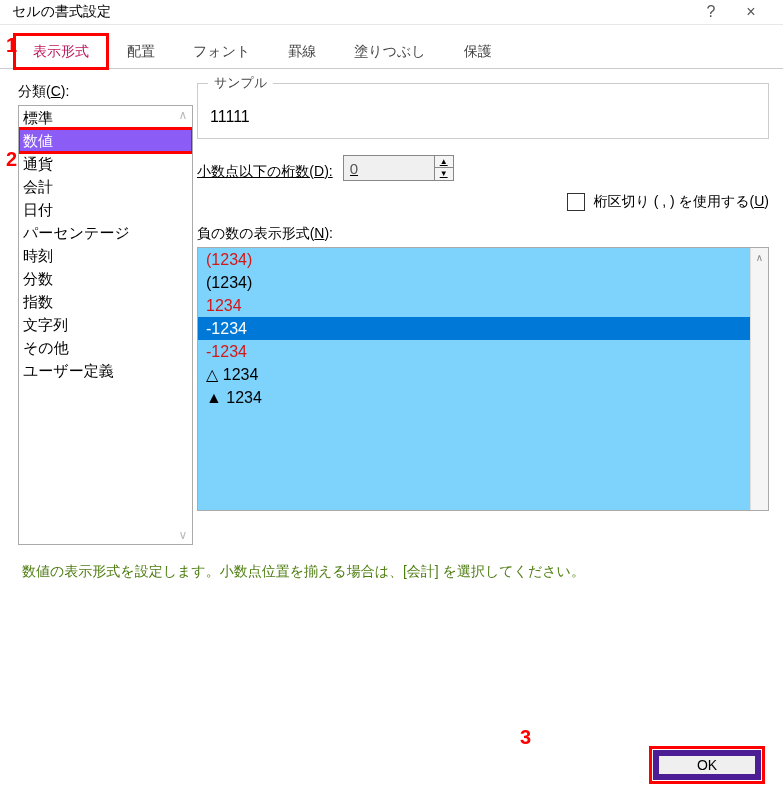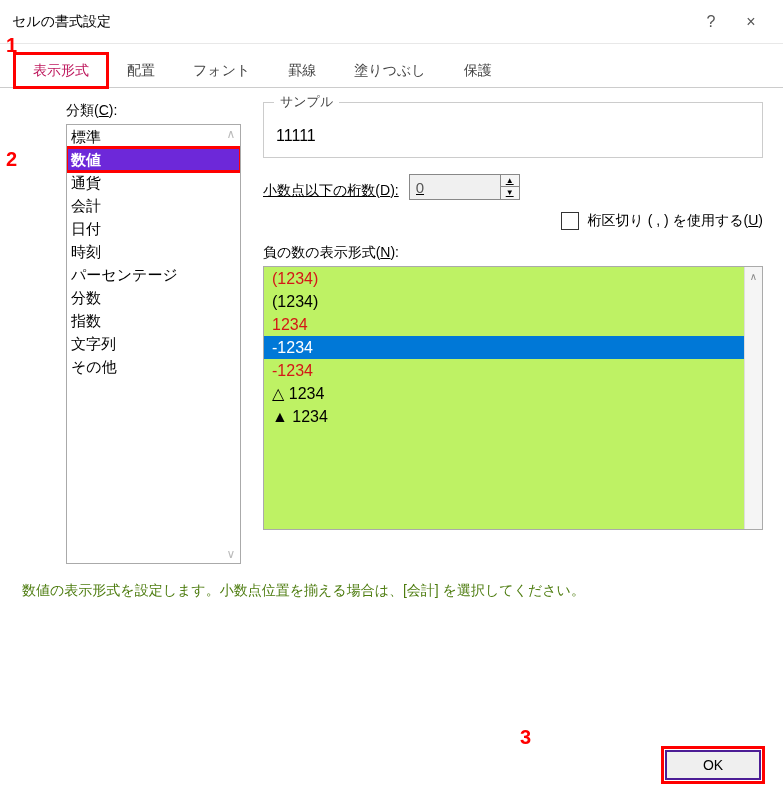--- a/index.html
+++ b/index.html
@@ -8,21 +8,21 @@
       font-size: 14px;
       background: #fff;
       width: 783px;
       height: 800px;
       position: relative;
       color: #000;
     }
     .titlebar {
       display: flex;
       align-items: center;
-      height: 44px;
+      height: 25px;
       padding: 0 12px;
       border-bottom: 1px solid #e8e8e8;
     }
     .titlebar .title { flex: 1; font-size: 14px; }
     .titlebar .tbtn {
       width: 40px;
       height: 38px;
       display: flex;
       align-items: center;
       justify-content: center;
@@ -78,44 +78,42 @@
       border-color: #ccc;
       background: #fff;
       color: #be185d;
     }
     .tab.highlight-1 {
       outline: 3px solid #ff0000;
       outline-offset: -2px;
     }
     .content {
       display: flex;
-      padding: 14px 20px 0 18px;
-      gap: 22px;
-      margin-left: 48px;
+      padding: 14px 14px 0 18px;
+      gap: 4px;
     }
     .left-col { width: 175px; }
     .cat-label { font-size: 14px; margin-bottom: 4px; }
     .cat-label u { text-decoration: underline; }
     .category-list {
       border: 1px solid #aaa;
       height: 440px;
       overflow: hidden;
       background: #fff;
       position: relative;
     }
     .category-list .item {
       padding: 1px 4px;
       font-size: 15px;
       cursor: pointer;
       line-height: 21px;
     }
     .category-list .item.selected {
-      background: #6d28d9;
+      background: #8b5cf6;
       color: #fff;
-      font-weight: bold;
     }
     .category-list .item.highlight-2 {
       outline: 3px solid #ff0000;
       outline-offset: -1px;
     }
     .scroll-indicator {
       position: absolute;
       right: 2px;
       width: 14px;
       color: #bbb;
@@ -184,21 +182,21 @@
       width: 18px;
       height: 18px;
       border: 1px solid #333;
       background: #fff;
       display: inline-block;
       cursor: pointer;
     }
     .neg-list {
       border: 1px solid #aaa;
       height: 264px;
-      background: #bef264;
+      background: #7dd3fc;
       position: relative;
       margin-top: 4px;
     }
     .neg-list .nitem {
       padding: 1px 8px;
       font-size: 16px;
       line-height: 21px;
       cursor: pointer;
     }
     .neg-list .nitem.red { color: #d41717; }
@@ -225,23 +223,23 @@
       color: #4d7c0f;
     }
     .button-row {
       position: absolute;
       bottom: 20px;
       right: 22px;
       display: flex;
       gap: 10px;
     }
     .btn {
-      width: 96px;
+      width: 108px;
       height: 30px;
-      border: 2px solid #4c1d95;
+      border: 6px solid #4c1d95;
       background: #efefef;
       font-size: 14px;
       cursor: pointer;
       display: flex;
       align-items: center;
       justify-content: center;
     }
     .btn.ok.highlight-3 {
       outline: 3px solid #ff0000;
       outline-offset: 1px;
@@ -274,26 +272,27 @@
     <div class="cat-label">
       <span>分類(</span><u>C</u><span>):</span>
     </div>
     <div class="category-list">
       <div class="scroll-indicator top">∧</div>
       <div class="item">標準</div>
       <div class="item selected highlight-2">数値</div>
       <div class="item">通貨</div>
       <div class="item">会計</div>
       <div class="item">日付</div>
+      <div class="item">パーセンテージ</div>
       <div class="item">時刻</div>
-      <div class="item">パーセンテージ</div>
       <div class="item">分数</div>
       <div class="item">指数</div>
       <div class="item">文字列</div>
       <div class="item">その他</div>
+      <div class="item">ユーザー定義</div>
       <div class="scroll-indicator bot">∨</div>
     </div>
   </div>
 
   <div class="right-col">
     <div class="sample-box">
       <span class="legend">サンプル</span>
       <span class="sample-value">11111</span>
     </div>
 

